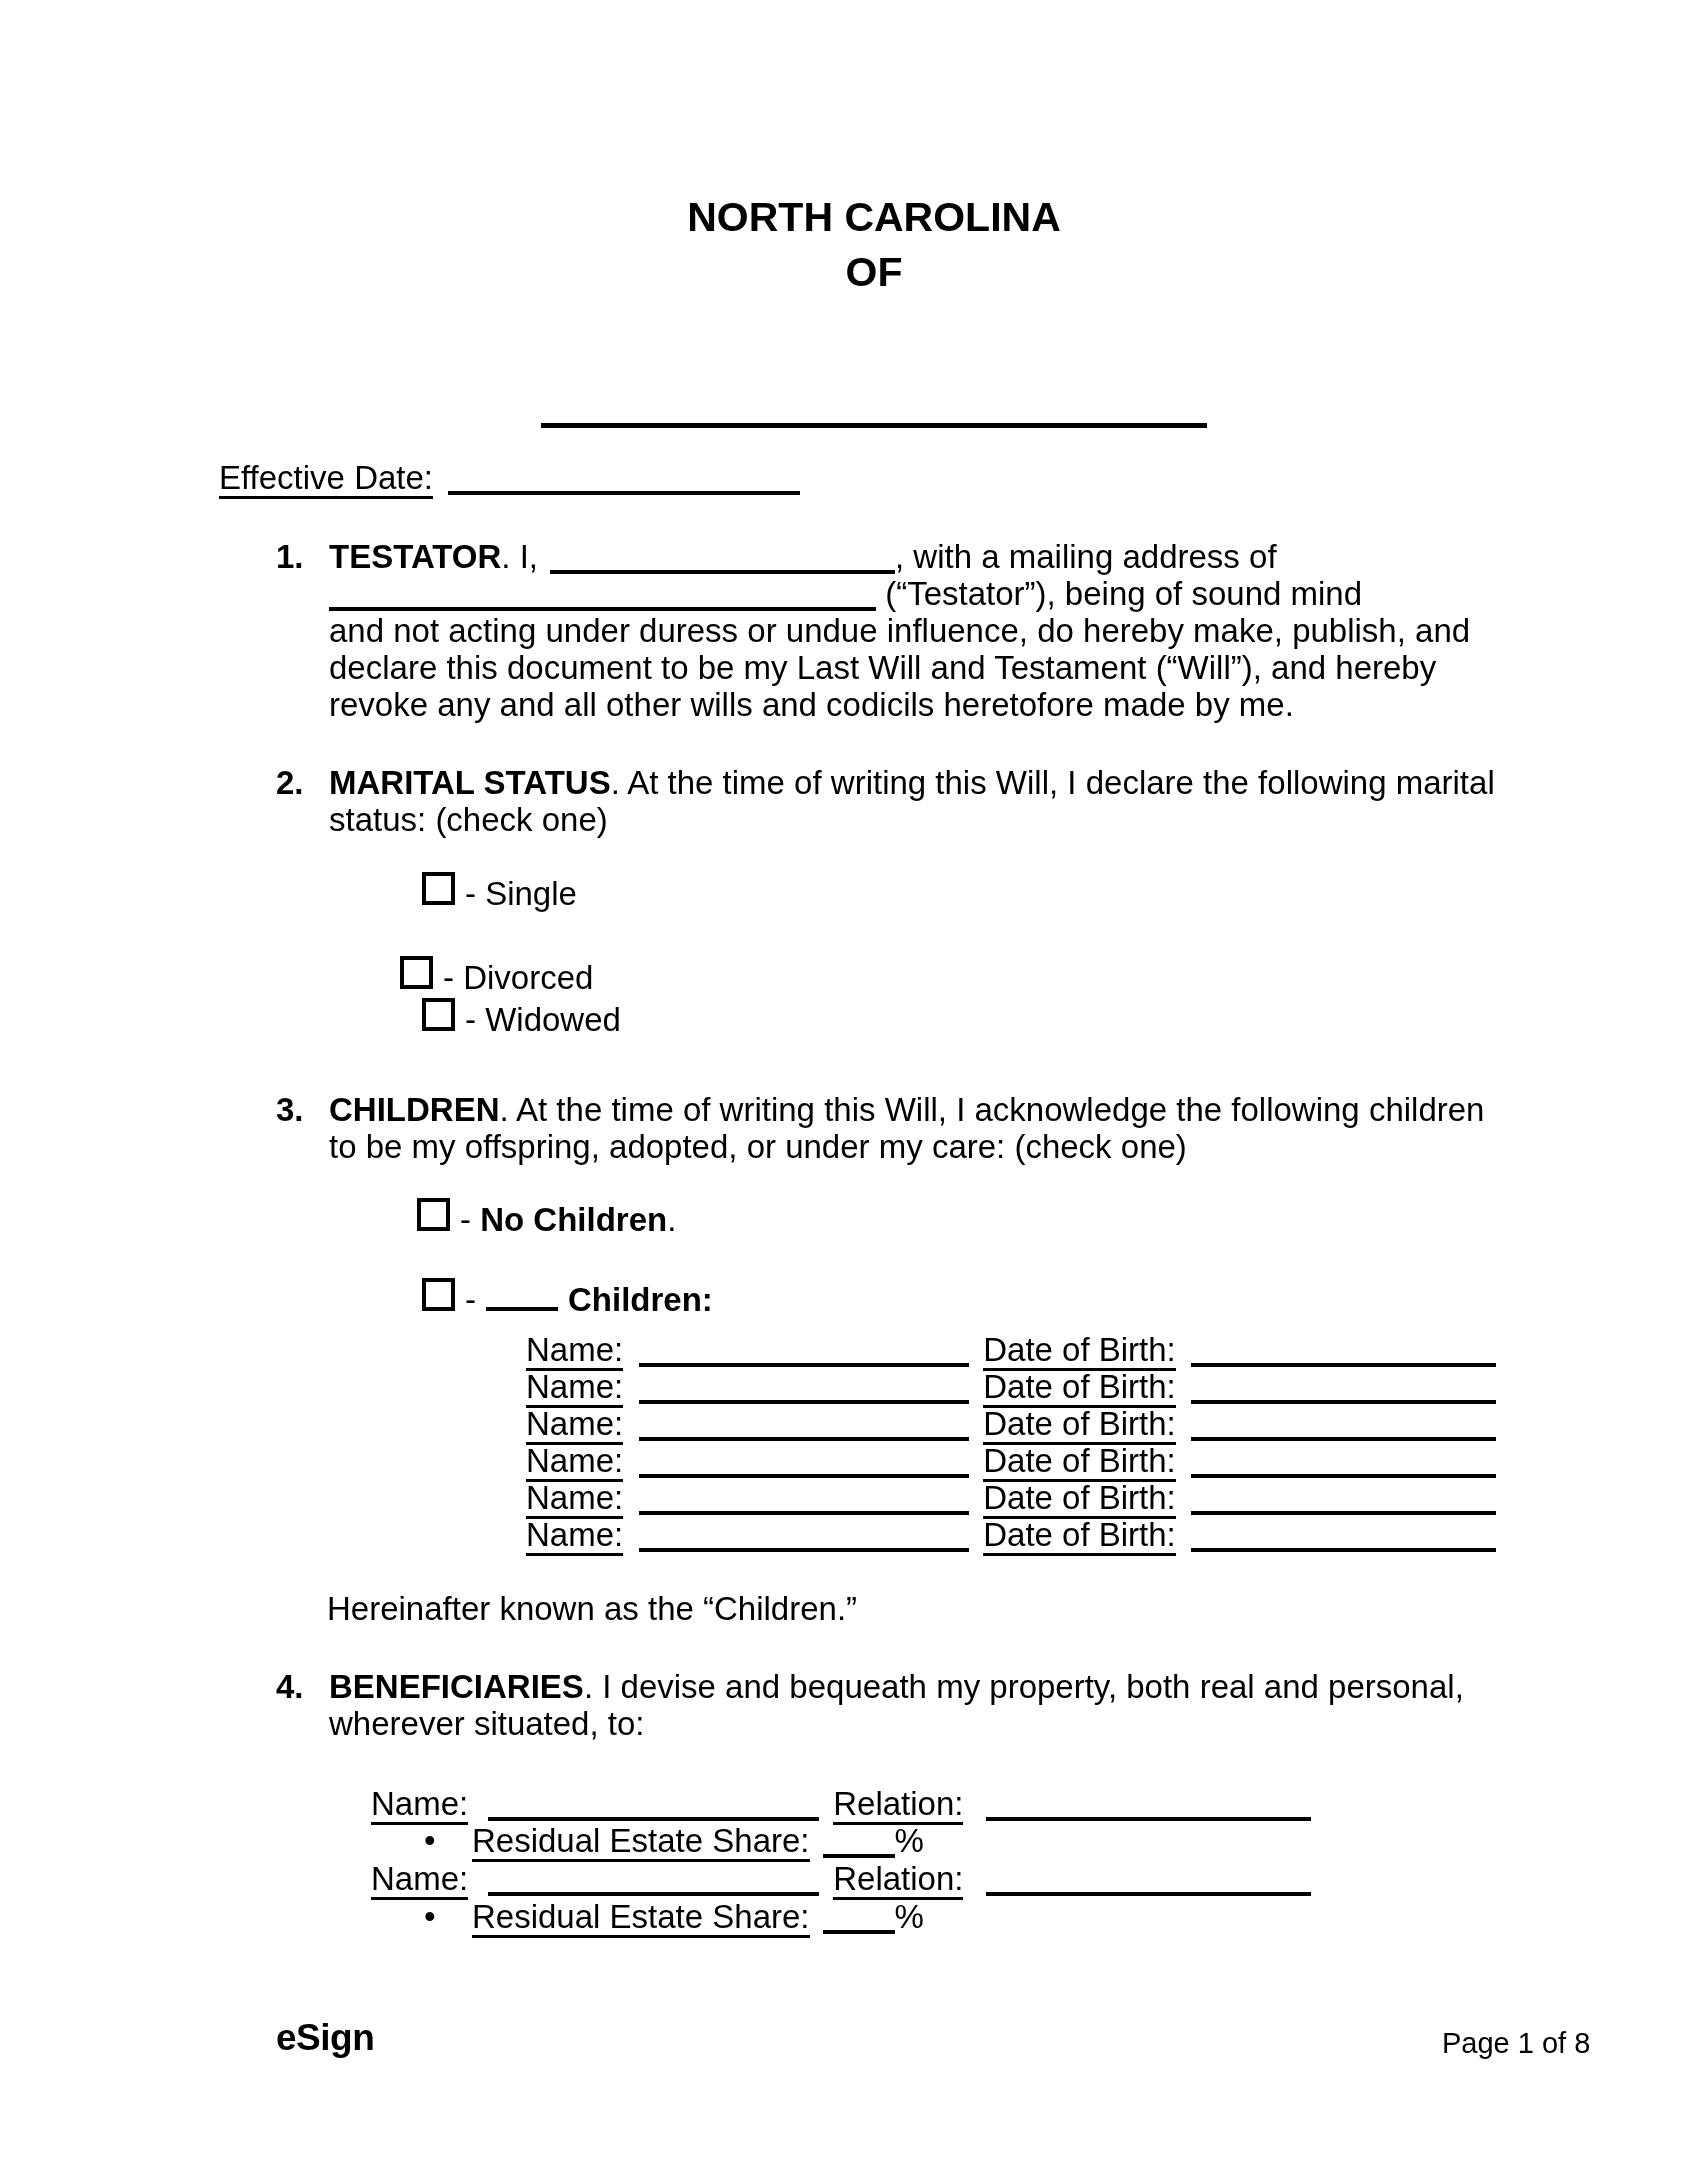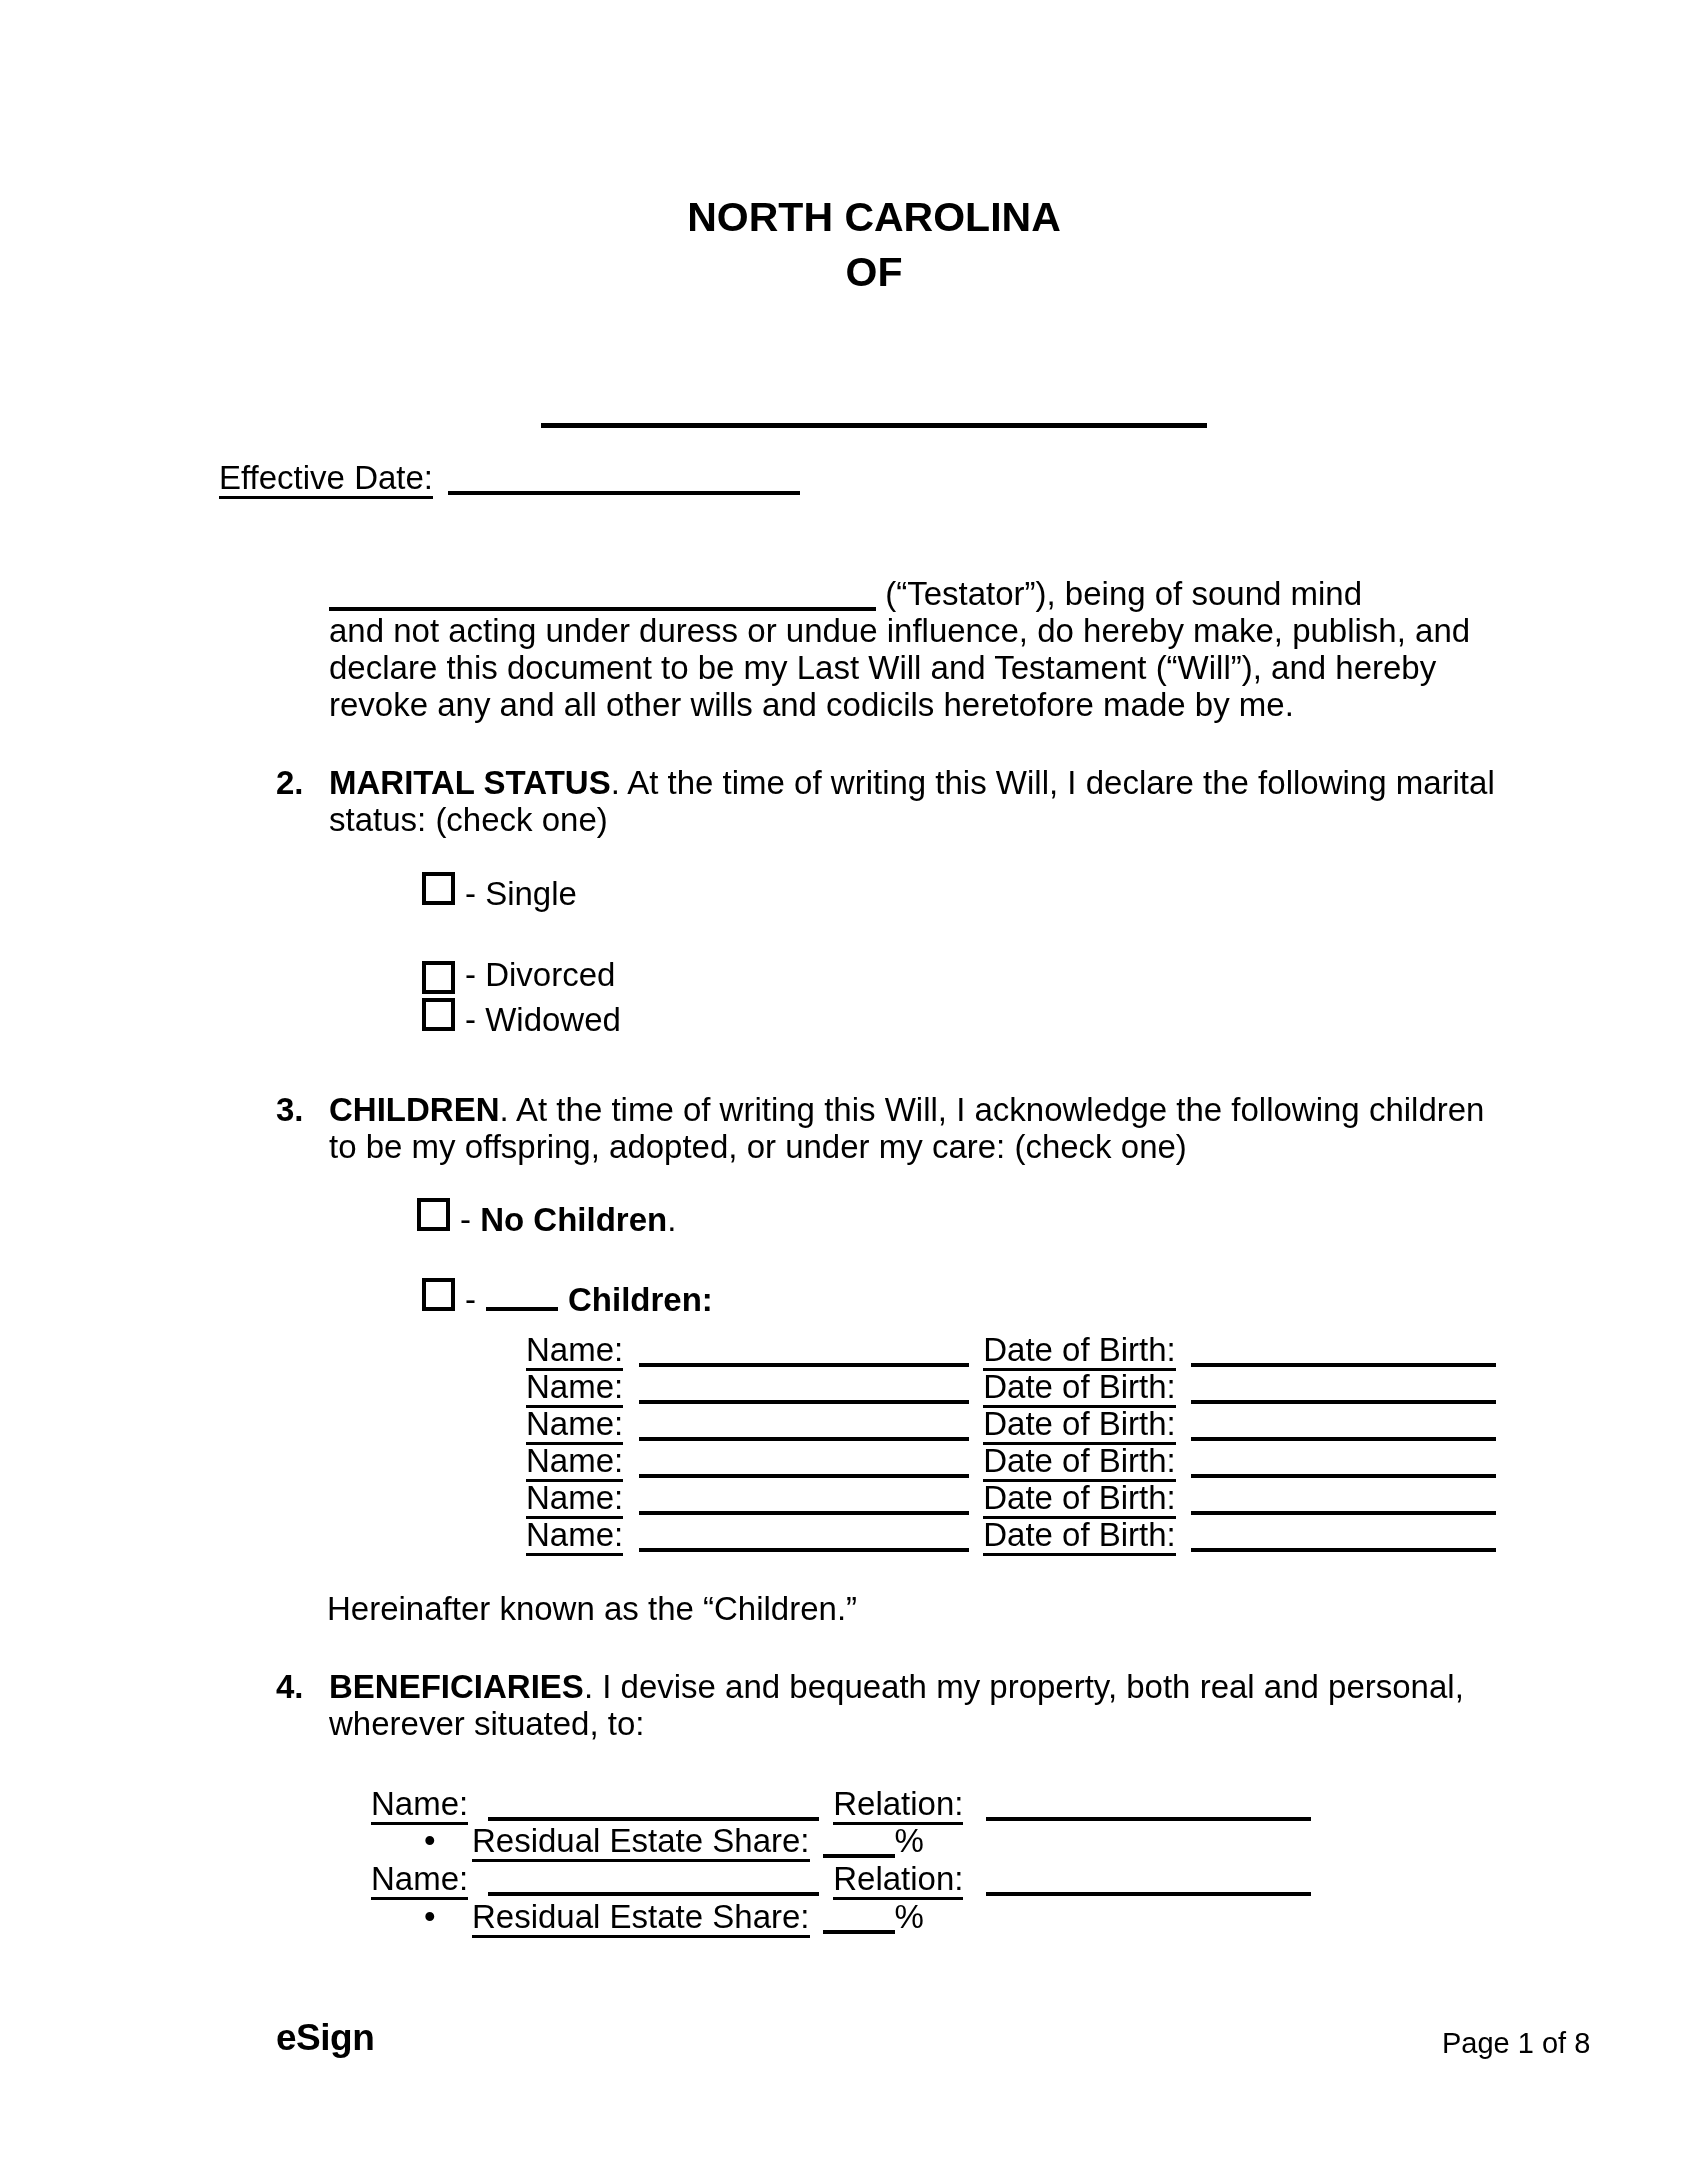--- a/index.html
+++ b/index.html
@@ -49,33 +49,34 @@
 
   <div class="abs title" style="top:190px;">
     <div>NORTH CAROLINA</div>
     <div>OF</div>
   </div>
 
   <div class="abs rule" style="top:423px;left:517px;width:666px;"></div>
 
   <div class="line" style="top:459px;left:195px;"><span class="ul">Effective Date:</span><span class="blank" style="width:352px;margin-left:15px;"></span></div>
 
+  <div class="line" style="top:538px;left:252px;"><span class="num">1.</span><span class="b">TESTATOR</span><span>. I,</span><span class="blank" style="width:345px;margin-left:12px;"></span><span>, with a mailing address of</span></div>
   <div class="line" style="top:575px;left:305px;"><span class="blank" style="width:547px;"></span><span> (“Testator”), being of sound mind</span></div>
   <div class="line" style="top:612px;left:305px;">and not acting under duress or undue influence, do hereby make, publish, and</div>
   <div class="line" style="top:649px;left:305px;">declare this document to be my Last Will and Testament (“Will”), and hereby</div>
   <div class="line" style="top:686px;left:305px;">revoke any and all other wills and codicils heretofore made by me.</div>
 
   <div class="line" style="top:764px;left:252px;"><span class="num">2.</span><span class="b">MARITAL STATUS</span><span>. At the time of writing this Will, I declare the following marital</span></div>
   <div class="line" style="top:801px;left:305px;">status: (check one)</div>
 
   <div class="chkrow" style="top:872px;left:398px;">
       <span class="chk"></span>
       <span>- Single</span>
     </div>
-  <div class="chkrow" style="top:956px;left:398px;align-items:center;">
+  <div class="chkrow" style="top:956px;left:376px;">
       <span class="chk"></span>
       <span>- Divorced</span>
     </div>
   <div class="chkrow" style="top:998px;left:398px;">
       <span class="chk"></span>
       <span>- Widowed</span>
     </div>
 
   <div class="line" style="top:1091px;left:252px;"><span class="num">3.</span><span class="b">CHILDREN</span><span>. At the time of writing this Will, I acknowledge the following children</span></div>
   <div class="line" style="top:1128px;left:305px;">to be my offspring, adopted, or under my care: (check one)</div>

